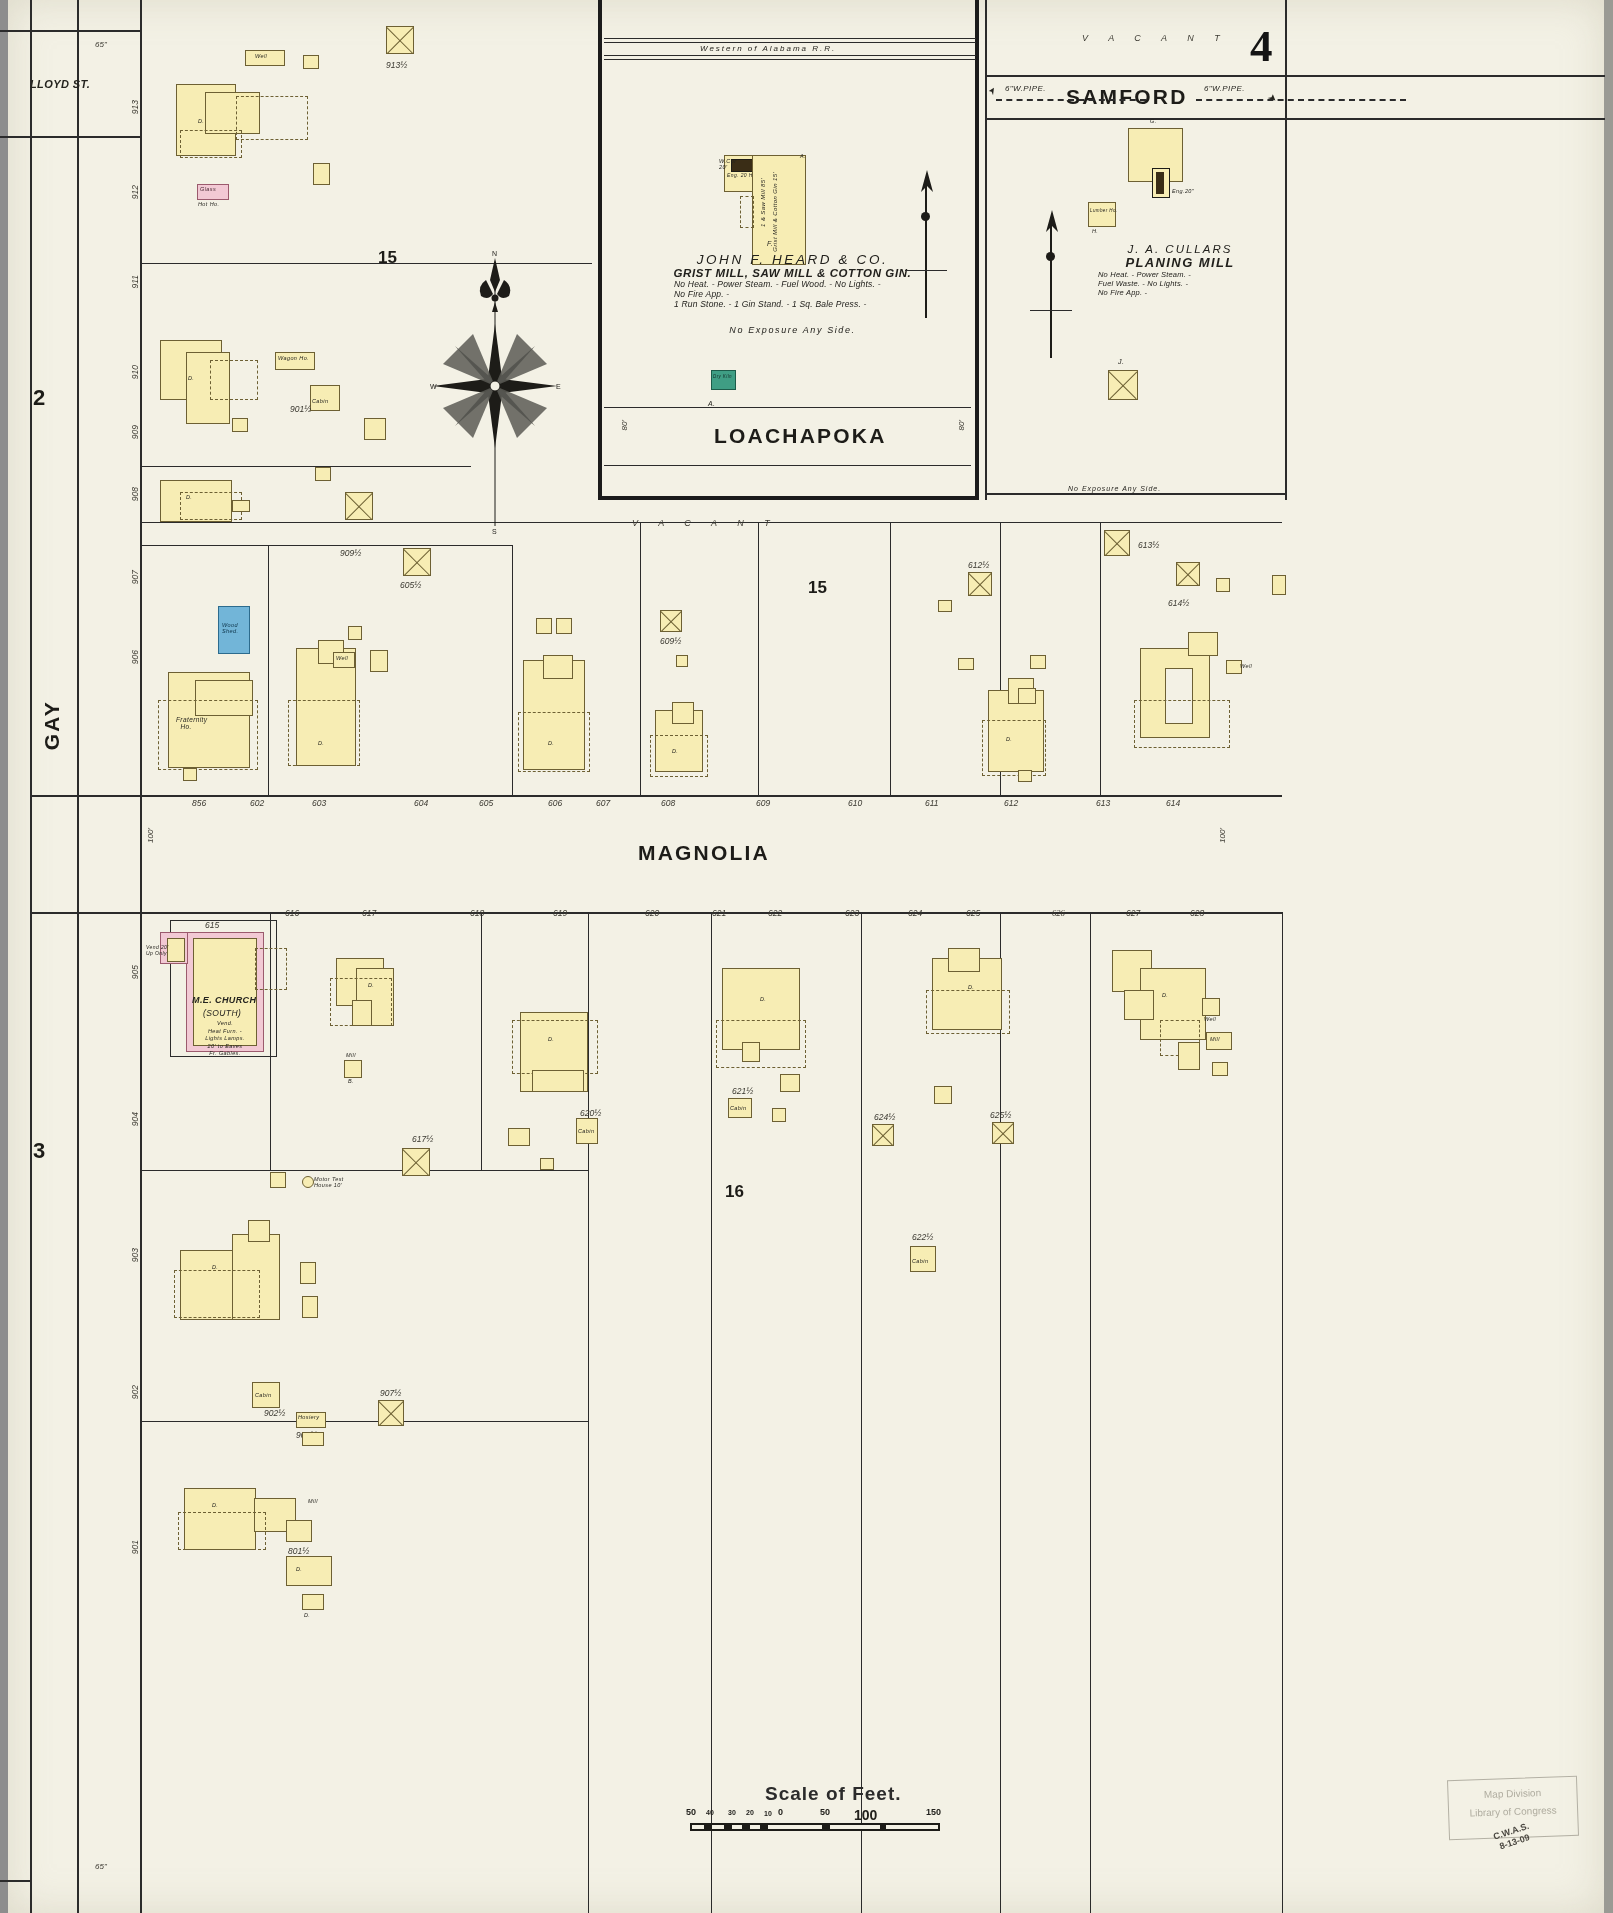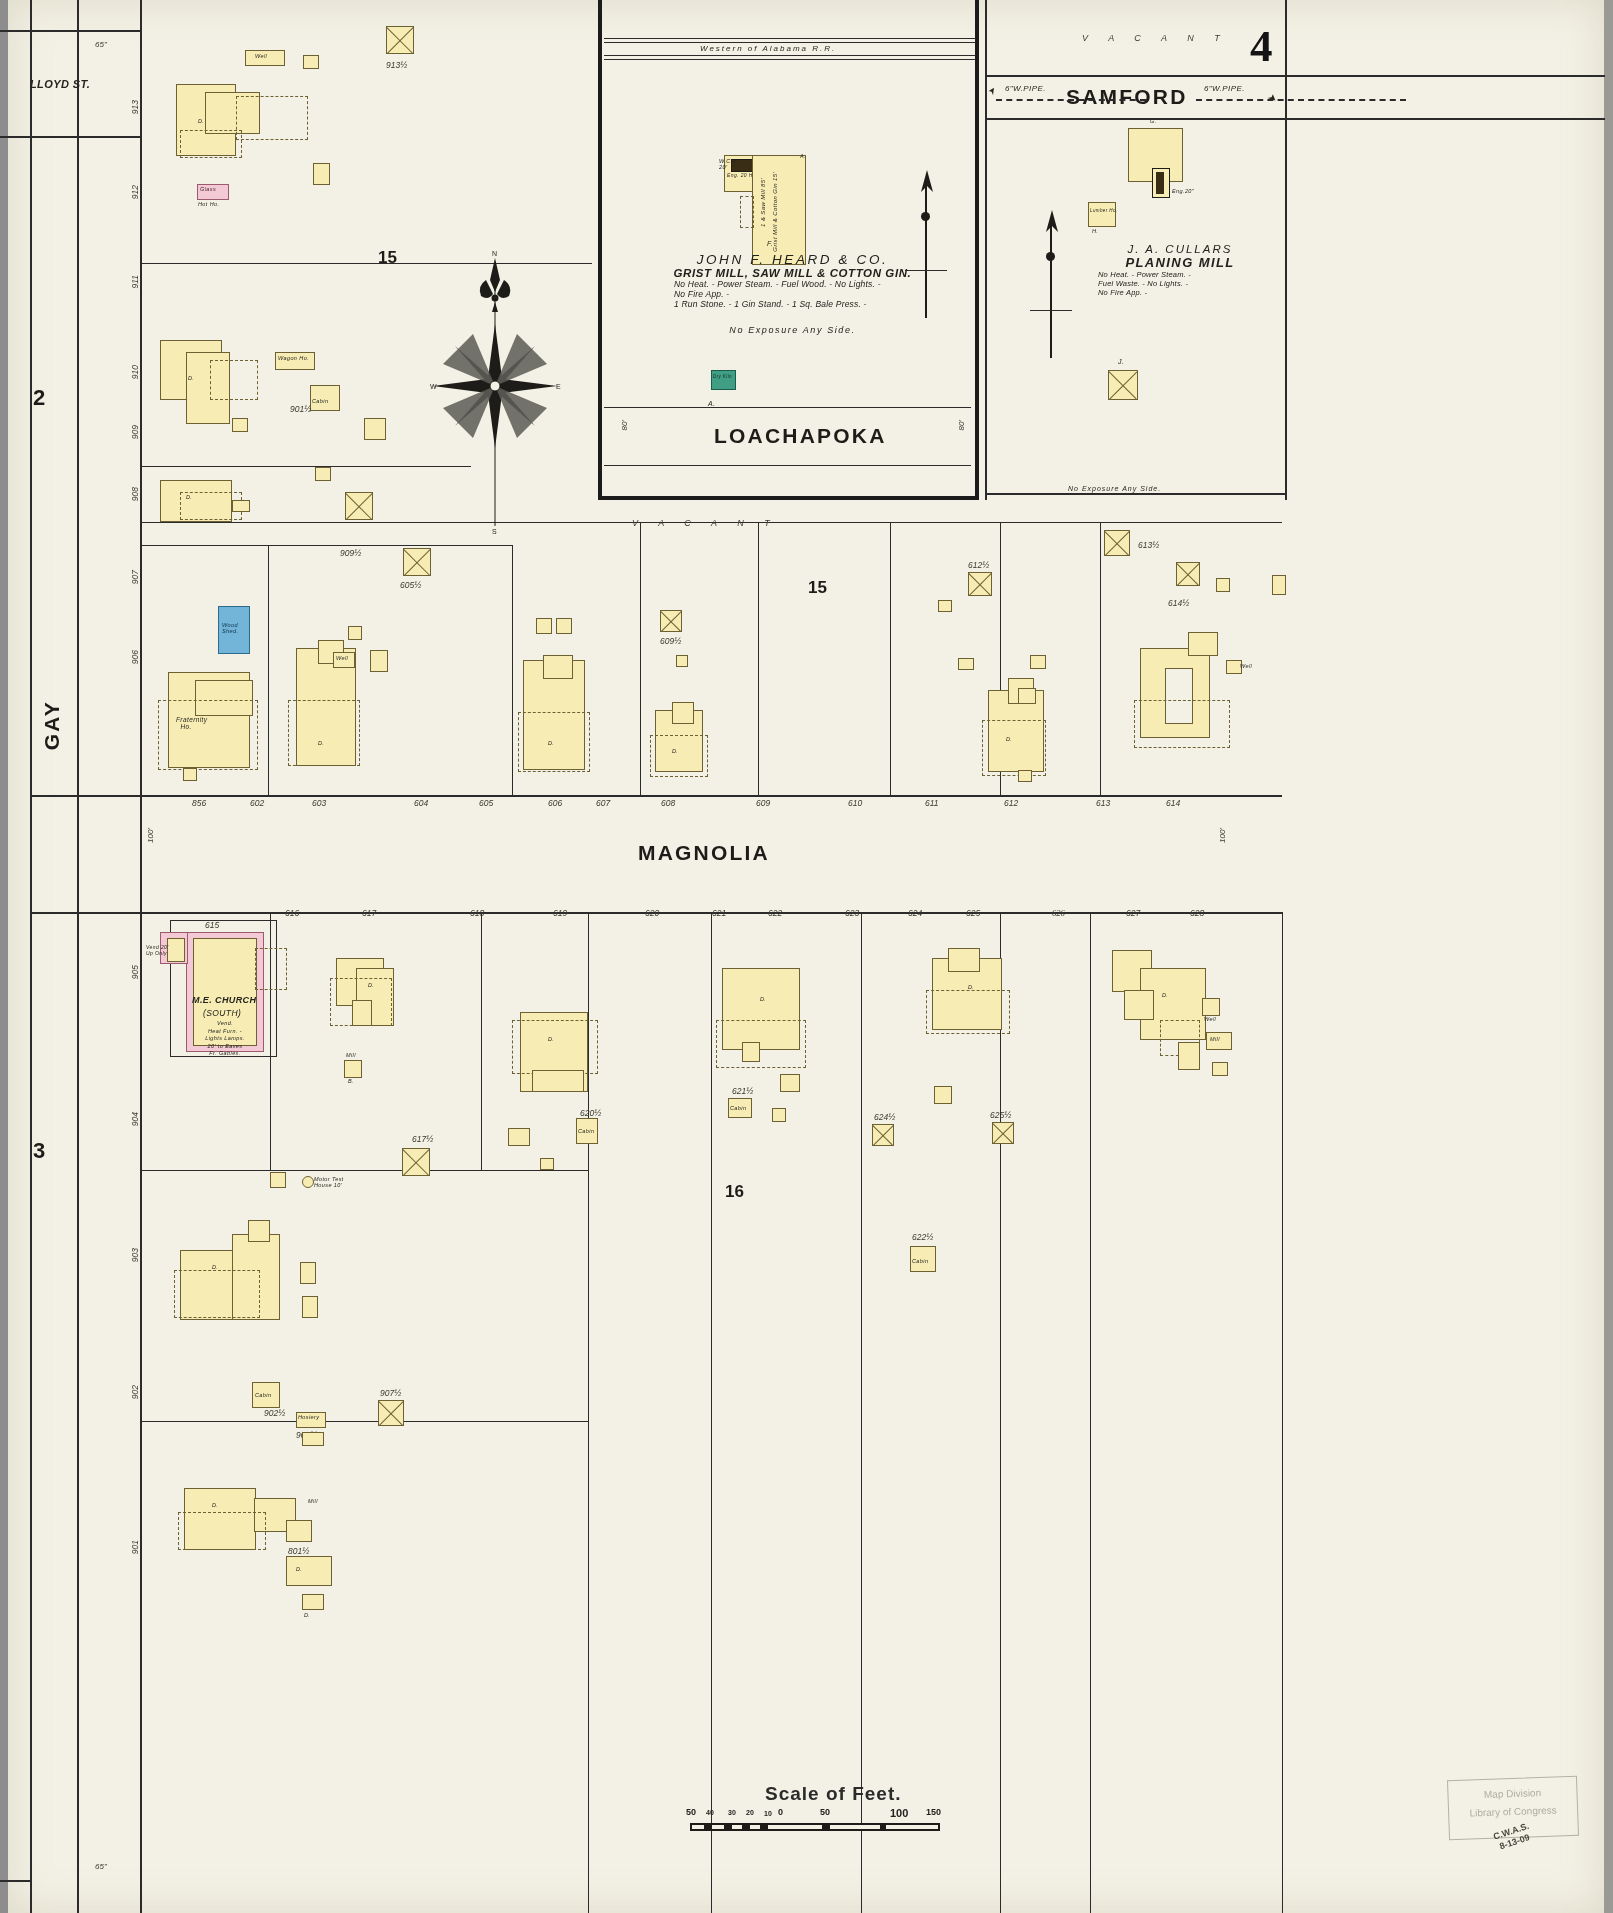--- a/index.html
+++ b/index.html
@@ -554,21 +554,21 @@
     <div class="bar" style="left:78px;top:20px;width:54px;height:4px;background:#f3f1e5;"></div>
     <div class="bar" style="left:140px;top:20px;width:50px;height:4px;background:#f3f1e5;"></div>
     <div class="bar" style="left:196px;top:20px;width:52px;height:4px;background:#f3f1e5;"></div>
     <div class="lbl" style="left:-4px;top:2px;font-size:9px;font-weight:bold;">50</div>
     <div class="lbl" style="left:16px;top:4px;font-size:7px;font-weight:bold;">40</div>
     <div class="lbl" style="left:38px;top:4px;font-size:7px;font-weight:bold;">30</div>
     <div class="lbl" style="left:56px;top:4px;font-size:7px;font-weight:bold;">20</div>
     <div class="lbl" style="left:74px;top:5px;font-size:7px;font-weight:bold;">10</div>
     <div class="lbl" style="left:88px;top:2px;font-size:9px;font-weight:bold;">0</div>
     <div class="lbl" style="left:130px;top:2px;font-size:9px;font-weight:bold;">50</div>
-    <div class="lbl" style="left:200px;top:2px;font-size:11px;font-weight:bold;">100</div>
+    <div class="lbl" style="left:164px;top:2px;font-size:14px;font-weight:bold;">100</div>
     <div class="lbl" style="left:236px;top:2px;font-size:9px;font-weight:bold;">150</div>
   </div>
 
   <div id="locstamp" style="left:1448px;top:1778px;width:128px;height:52px;">
     <div>Map Division</div>
     <div>Library of Congress</div>
   </div>
   <div id="locdate" style="left:1478px;top:1826px;width:70px;">
     <div>C.W.A.S.</div>
     <div>8-13-09</div>

